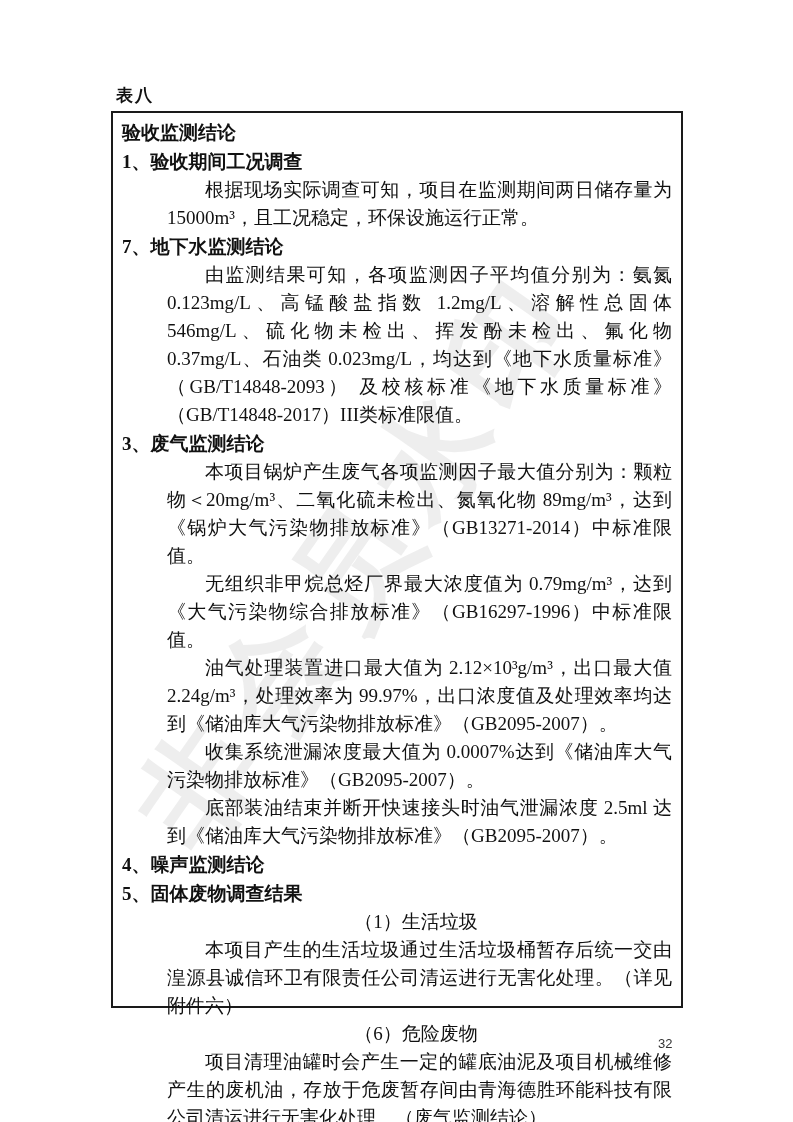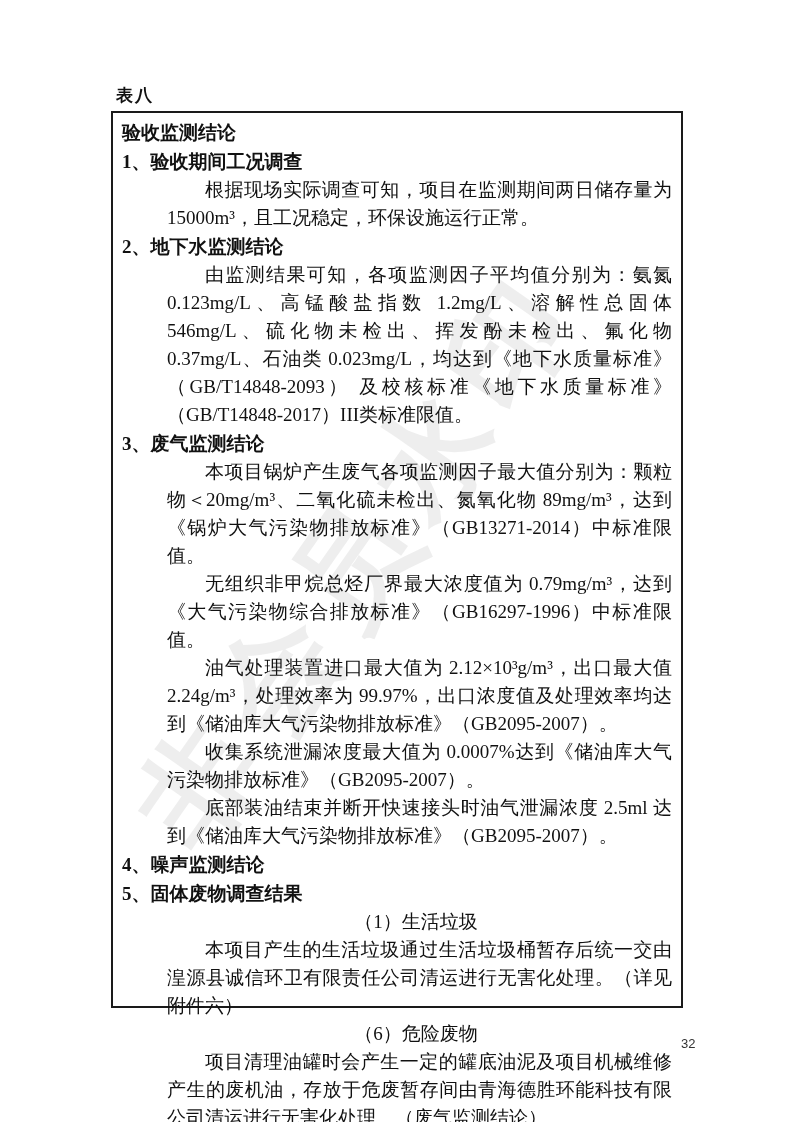--- a/index.html
+++ b/index.html
@@ -71,39 +71,38 @@
     z-index: 1;
   }
   .doc-table, .table-label, .page-number { z-index: 2; }
   .page-number {
     position: absolute;
     left: 658px;
     top: 1036px;
     font-size: 13px;
     color: #333333;
     font-family: "Liberation Sans", sans-serif;
-    margin-left: 23px;
   }
 </style>
 </head>
 <body>
 
 <div class="page">
 
   <div class="watermark">非会员水印</div>
 
   <div class="table-label">表八</div>
 
   <div class="doc-table">
     <div class="cell" id="table-cell">
 
     <p class="p heading">验收监测结论</p>
         <p class="p heading">1、验收期间工况调查</p>
         <p class="p body">根据现场实际调查可知，项目在监测期间两日储存量为 15000m³，且工况稳定，环保设施运行正常。</p>
-        <p class="p heading">2、地下水监测结论</p>
+        <p class="p heading">7、地下水监测结论</p>
         <p class="p body">由监测结果可知，各项监测因子平均值分别为：氨氮 0.123mg/L、高锰酸盐指数 1.2mg/L、溶解性总固体 546mg/L、硫化物未检出、挥发酚未检出、氟化物 0.37mg/L、石油类 0.023mg/L，均达到《地下水质量标准》（GB/T14848-2093） 及校核标准《地下水质量标准》（GB/T14848-2017）III类标准限值。</p>
         <p class="p heading">3、废气监测结论</p>
         <p class="p body">本项目锅炉产生废气各项监测因子最大值分别为：颗粒物＜20mg/m³、二氧化硫未检出、氮氧化物 89mg/m³，达到《锅炉大气污染物排放标准》（GB13271-2014）中标准限值。</p>
         <p class="p body">无组织非甲烷总烃厂界最大浓度值为 0.79mg/m³，达到《大气污染物综合排放标准》（GB16297-1996）中标准限值。</p>
         <p class="p body">油气处理装置进口最大值为 2.12×10³g/m³，出口最大值 2.24g/m³，处理效率为 99.97%，出口浓度值及处理效率均达到《储油库大气污染物排放标准》（GB2095-2007）。</p>
         <p class="p body">收集系统泄漏浓度最大值为 0.0007%达到《储油库大气污染物排放标准》（GB2095-2007）。</p>
         <p class="p body">底部装油结束并断开快速接头时油气泄漏浓度 2.5ml 达到《储油库大气污染物排放标准》（GB2095-2007）。</p>
         <p class="p heading">4、噪声监测结论</p>
         <p class="p heading">5、固体废物调查结果</p>
         <p class="p sub">（1）生活垃圾</p>

